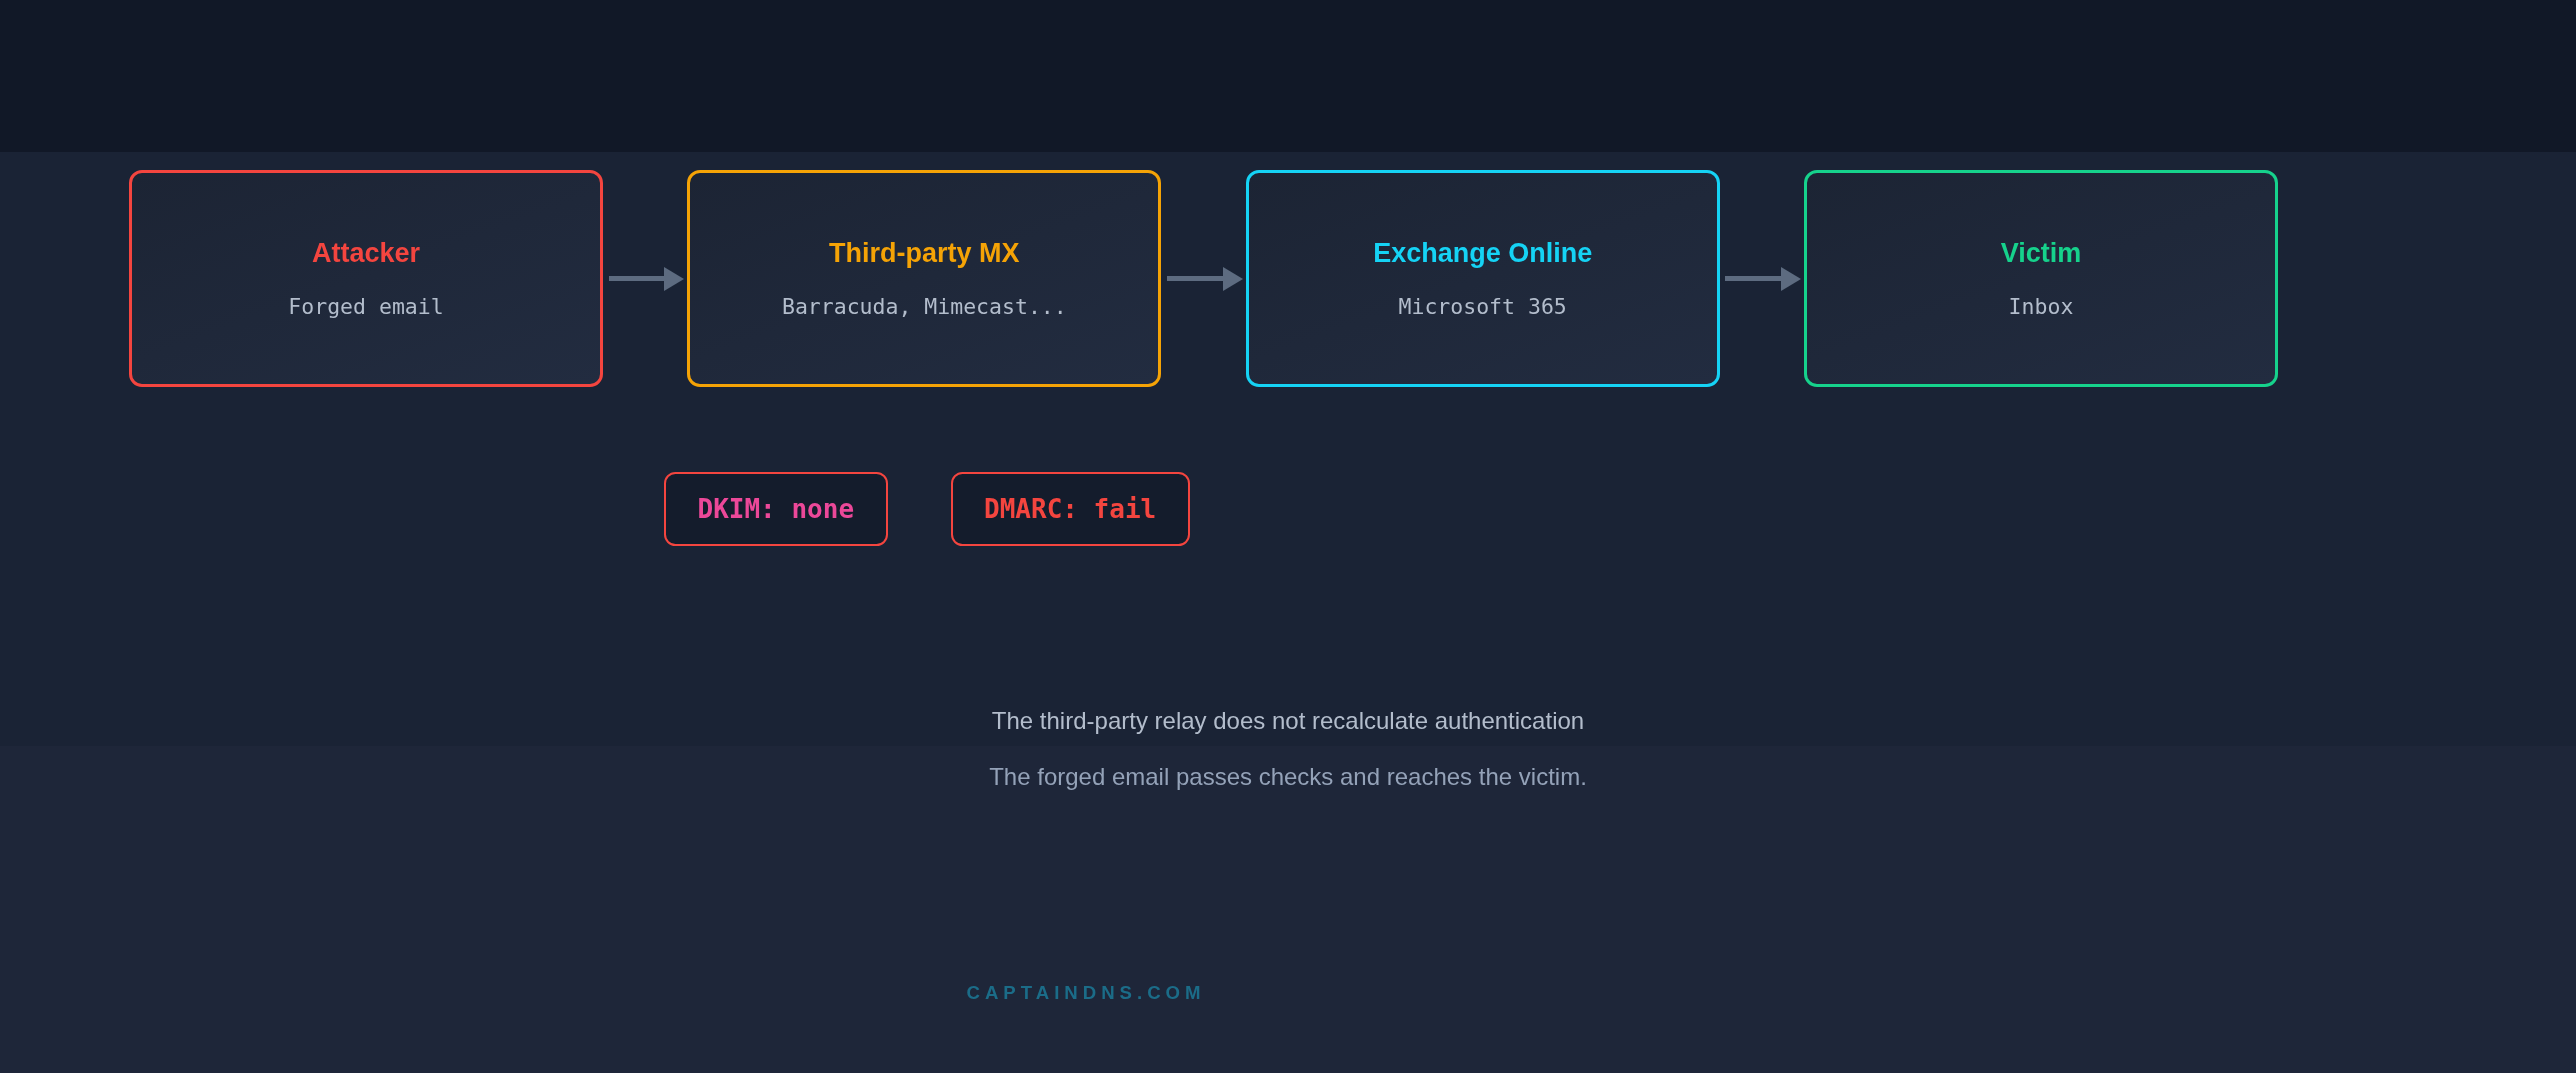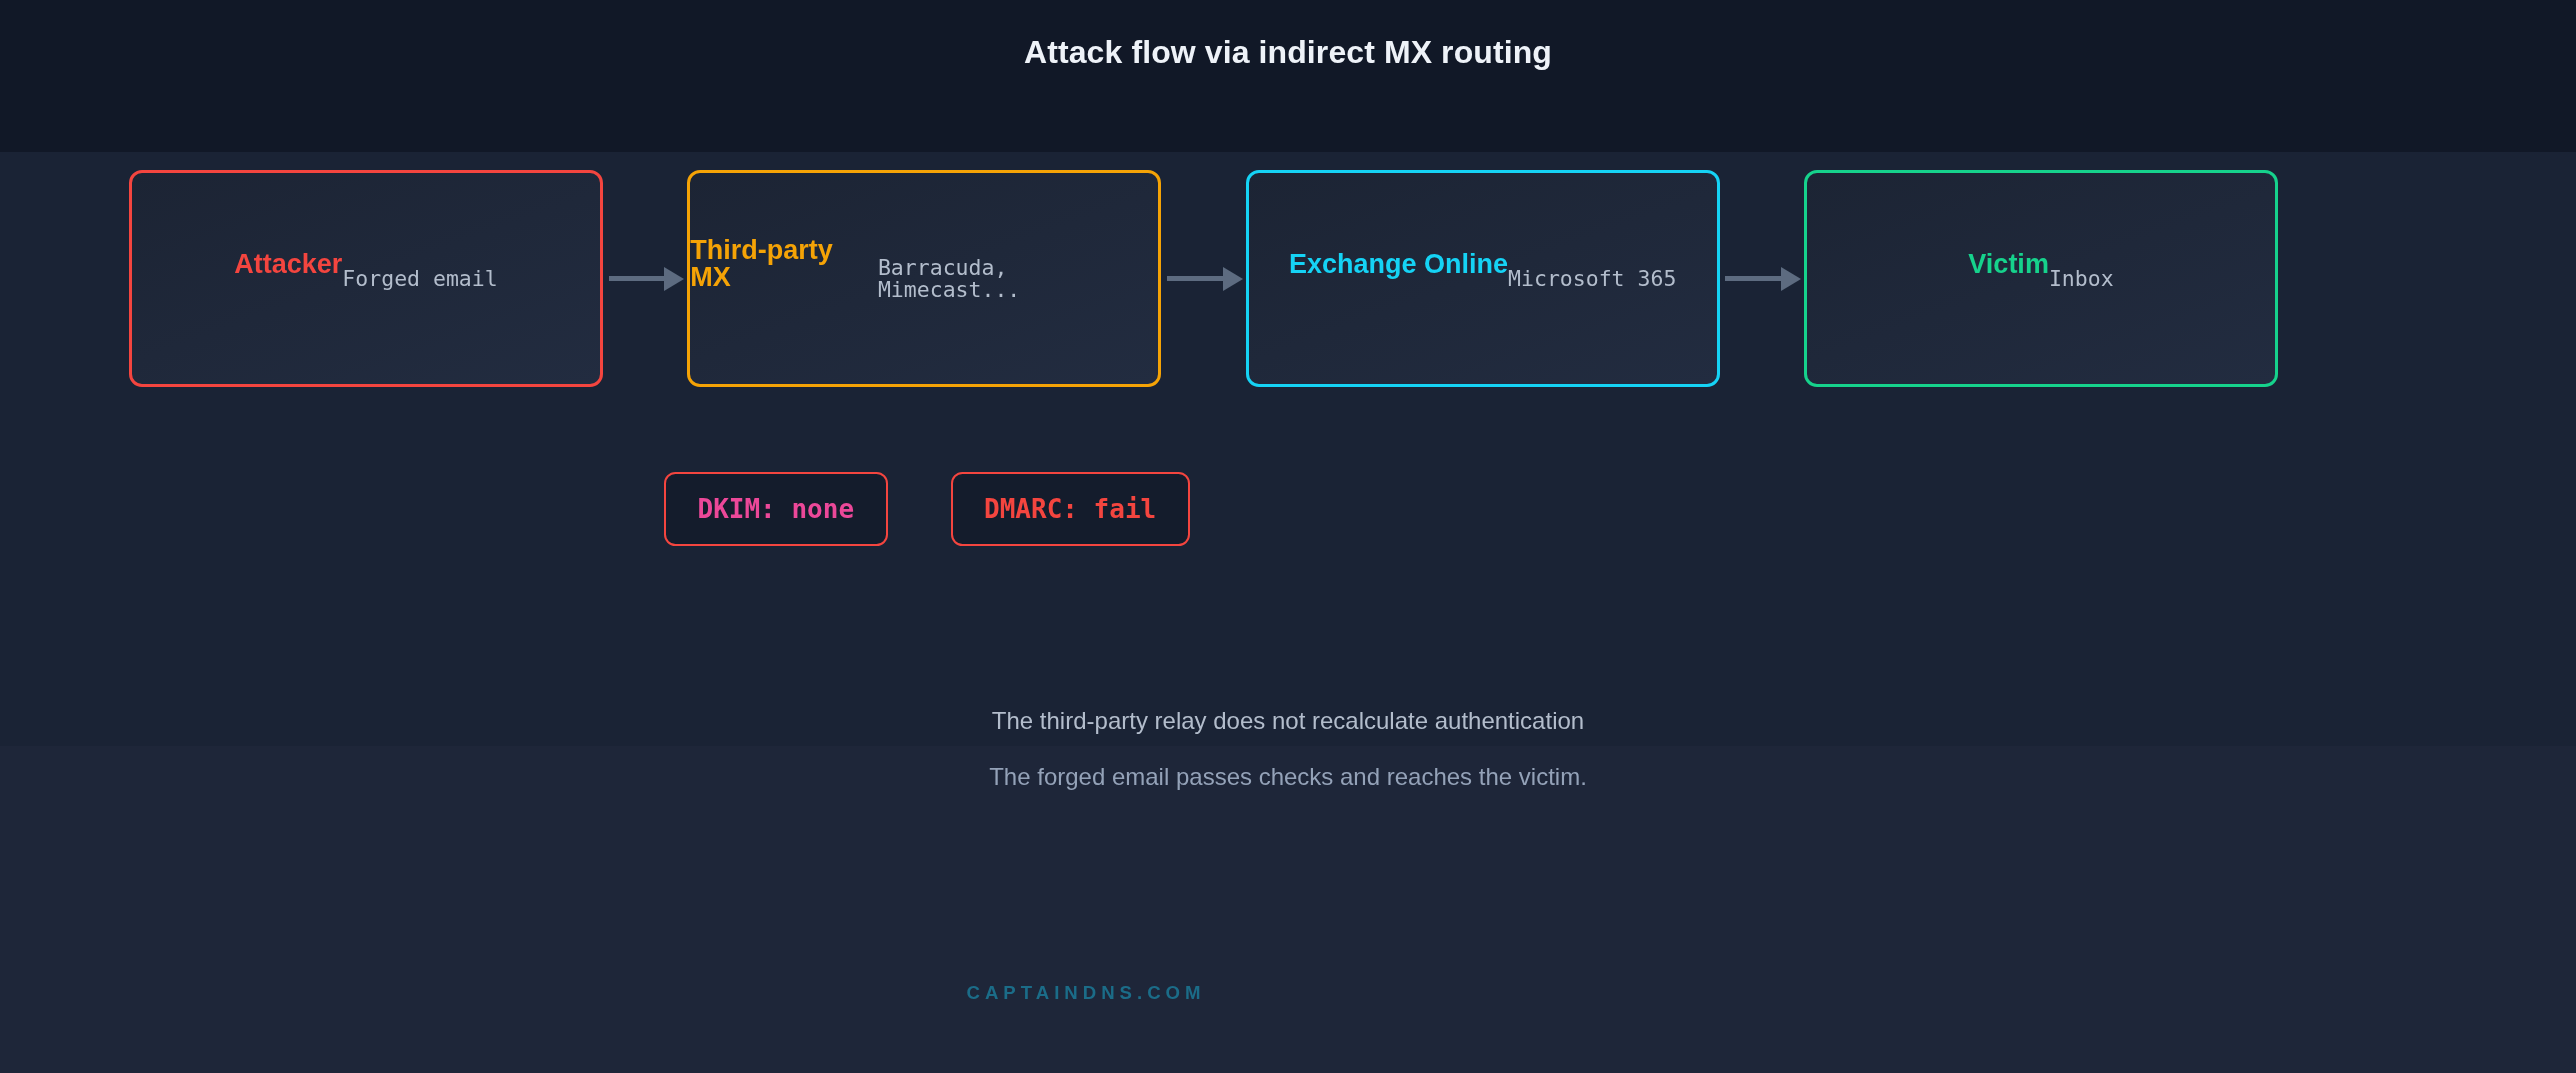--- a/index.html
+++ b/index.html
@@ -67,20 +67,21 @@
 
   .node {
     position: relative;
     width: 474px;
     height: 217px;
     box-sizing: border-box;
     border: 3.6px solid #888;
     border-radius: 13px;
     background: linear-gradient(160deg, #1c2434 0%, #222c40 100%);
     display: flex;
+    flex-direction: column;
     align-items: center;
     justify-content: center;
     flex: 0 0 auto;
   }
   .node-title {
     font-size: 27px;
     font-weight: bold;
     line-height: 1;
     margin-bottom: 29px;
   }
@@ -181,21 +182,20 @@
   }
 </style>
 </head>
 <body>
 
 <div id="canvas" style="background: rgb(17, 24, 39);">
 
   <div class="band band-upper" style="background: rgb(26, 35, 53);"></div>
   <div class="band band-lower" style="background: rgb(30, 38, 57);"></div>
 
-  <div id="title">Attack flow via indirect MX routing</div>
 
   <div id="flow">
 
     <div class="node" style="border-color: rgb(244, 69, 63);">
       <div class="node-title" style="color: rgb(244, 69, 63);">Attacker</div>
       <div class="node-sub">Forged email</div>
     </div>
 
     <div class="connector">
       <div class="shaft" style="background: rgb(93, 107, 128);"></div>

